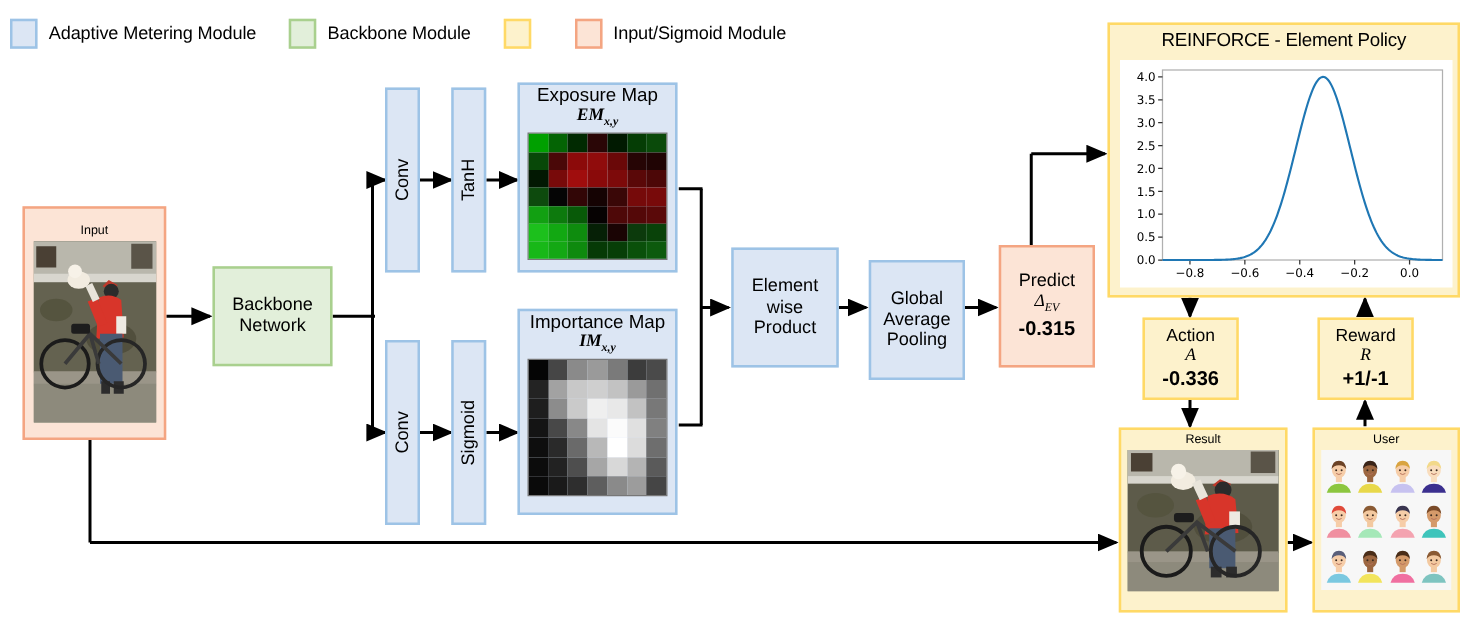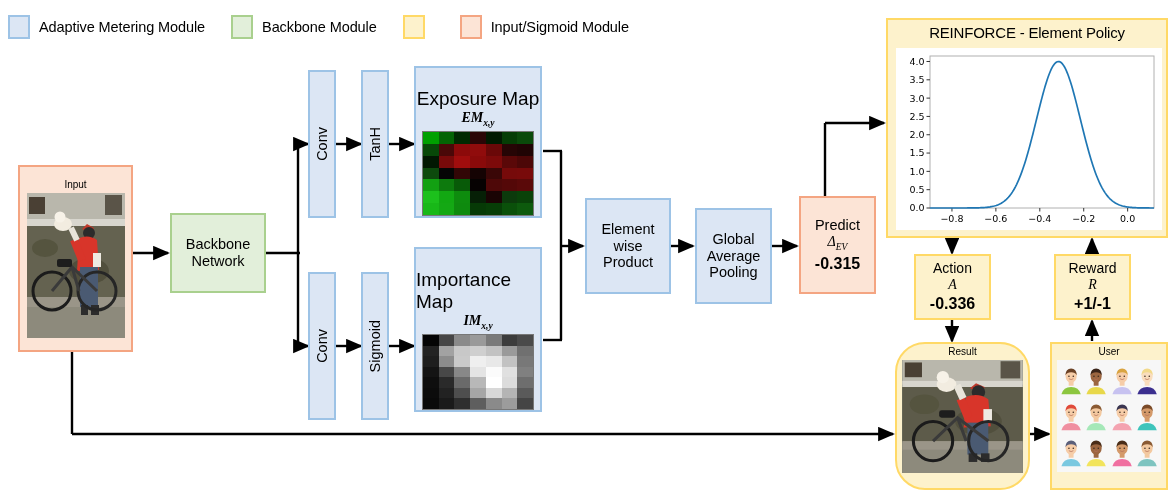--- a/index.html
+++ b/index.html
@@ -18,21 +18,21 @@
        display:flex;flex-direction:column;align-items:center;justify-content:center;
        text-align:center;font-size:14.5px;line-height:1.16;}
   .b-blue{background:#dce6f4;border-color:#9dc3e6;}
   .b-green{background:#e2efda;border-color:#a9d08e;}
   .b-orange{background:#fce4d6;border-color:#f4a582;}
   .b-yellow{background:#fdf2cc;border-color:#ffd966;}
   .vert{writing-mode:vertical-rl;transform:rotate(180deg);white-space:nowrap;}
   
   .map-panel{position:absolute;box-sizing:border-box;border:2px solid #9dc3e6;
              background:#dce6f4;display:flex;flex-direction:column;align-items:center;}
-  .map-title{font-size:19px;margin-top:20px;line-height:1.15;}
+  .map-title{font-size:15px;margin-top:0;line-height:1.15;}
   .map-sub{font-size:14px;font-weight:bold;font-style:italic;
            font-family:"Liberation Serif","DejaVu Serif",serif;line-height:1.1;margin-bottom:3px;}
   .map-sub sub{font-size:9.5px;font-style:italic;}
   .grid{display:grid;border:1px solid #777;box-sizing:content-box;}
   .grid div{width:100%;height:100%;}
   
   .photo{position:relative;overflow:hidden;background:#8a8d7c;}
   
   #chart-panel{position:absolute;box-sizing:border-box;border:2px solid #ffd966;
                background:#fdf2cc;}
@@ -345,21 +345,21 @@
   <div style="font-size:14px;">Action</div>
   <div class="ital">A</div>
   <div class="bold-val">-0.336</div>
 </div>
 <div class="box b-yellow" style="left:1054px;top:254px;width:77px;height:66px;">
   <div style="font-size:14px;">Reward</div>
   <div class="ital">R</div>
   <div class="bold-val">+1/-1</div>
 </div>
 
-<div class="box b-yellow" style="left:895px;top:342px;width:135px;height:148px;justify-content:flex-start;border-radius:30px;">
+<div class="box b-yellow" style="left:895px;top:342px;width:135px;height:148px;justify-content:flex-start;">
   <div class="ttl" style="margin-top:2px;">Result</div>
   <svg class="photo" width="121" height="113" viewBox="0 0 98 92" style="margin-top:2px;">
     <rect width="98" height="92" fill="#7e7f70"></rect>
     <rect y="0" width="98" height="20" fill="#b9b7ac"></rect>
     <rect y="17" width="98" height="5" fill="#d8d6ce"></rect>
     <rect x="2" y="2" width="14" height="12" fill="#4a4034"></rect>
     <rect x="80" y="1" width="16" height="14" fill="#5a5448"></rect>
     <rect y="22" width="98" height="45" fill="#5d5b4a"></rect>
     <ellipse cx="18" cy="36" rx="12" ry="8" fill="#55543f"></ellipse>
     <ellipse cx="62" cy="50" rx="19" ry="11" fill="#514f3d"></ellipse>

